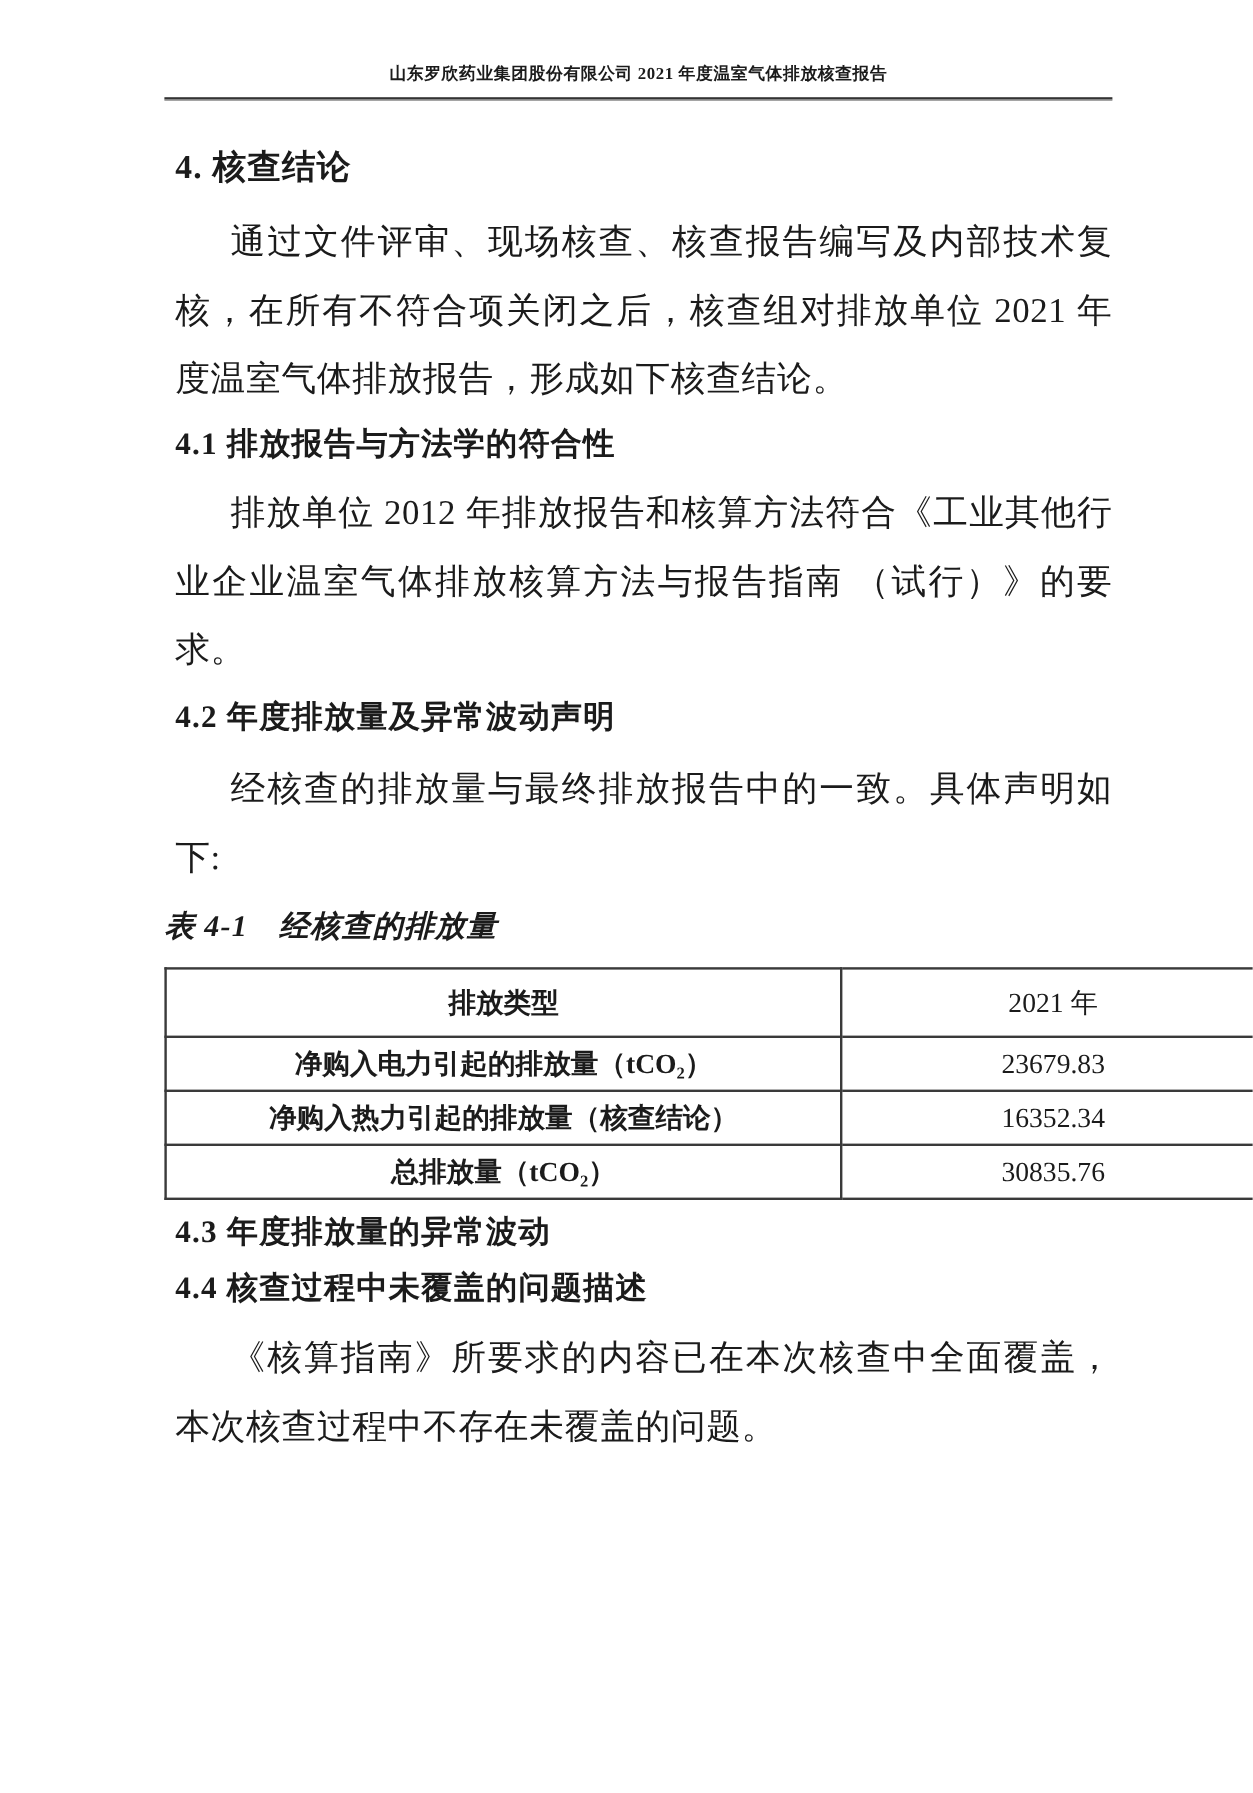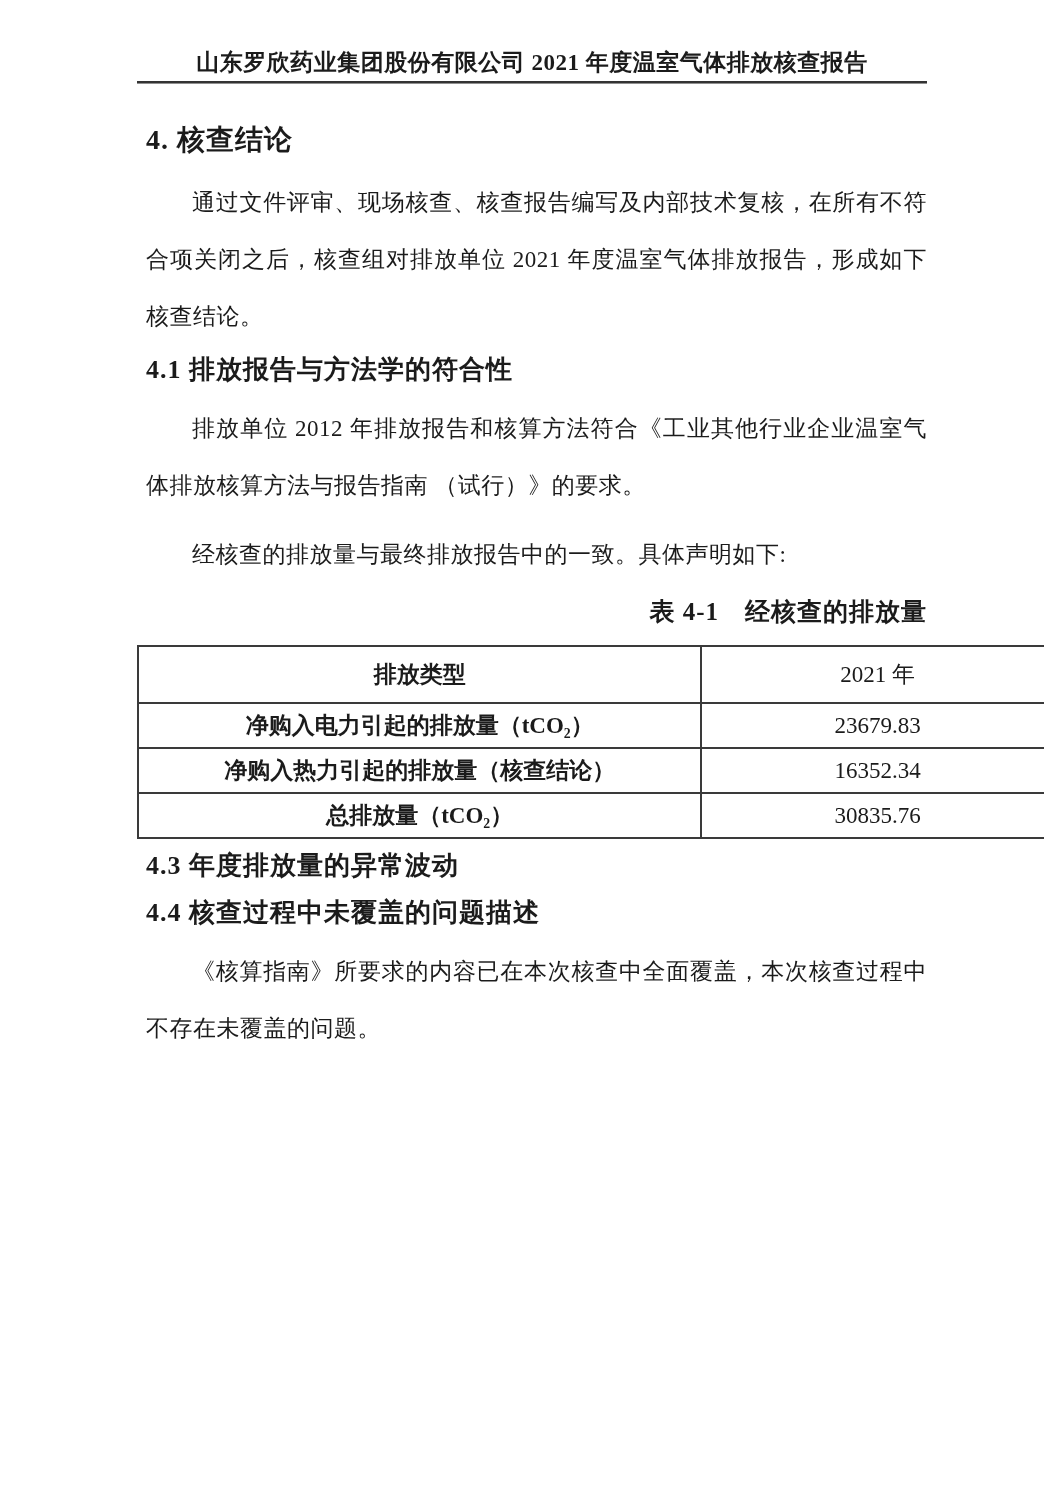--- a/index.html
+++ b/index.html
@@ -14,21 +14,21 @@
     font-family: "Liberation Serif", "DejaVu Serif", serif;
     overflow: hidden;
   }
   .content {
     margin-left: 137px;
     width: 790px;
   }
   .doc-header {
     padding-top: 52px;
     text-align: center;
-    font-size: 23px;
+    font-size: 14px;
     font-weight: bold;
     line-height: 22px;
     letter-spacing: 0.5px;
   }
   .header-rule {
     margin-top: 7px;
     height: 1px;
     border-top: 2px solid #333333;
     border-bottom: 1px solid #8f8f8f;
   }
@@ -42,43 +42,44 @@
   }
   .h2 {
     padding-left: 9px;
     font-size: 26px;
     font-weight: bold;
     line-height: 40px;
     letter-spacing: 1px;
   }
   .body-p {
     padding-left: 9px;
-    font-size: 23px;
+    font-size: 29px;
     line-height: 57px;
     text-align: justify;
     text-justify: inter-ideograph;
     letter-spacing: 0.5px;
   }
   .indent { text-indent: 46px; }
   .mt-p1   { margin-top: 14px; }
   .mt-s41  { margin-top: 5px; }
   .mt-p41  { margin-top: 10px; }
   .mt-s42  { margin-top: 7px; }
   .mt-p42  { margin-top: 12px; }
   .mt-s43  { margin-top: 7px; }
   .mt-p43  { margin-top: 11px; }
   .mt-s44  { margin-top: 7px; }
   .mt-p44  { margin-top: 10px; }
   .table-caption {
     margin-top: 9px;
-    text-align: right;
+    text-align: left;
     font-size: 25px;
     font-weight: bold;
     line-height: 40px;
     letter-spacing: 1px;
+    font-style: italic;
   }
   table.emissions {
     margin-top: 13px;
     width: 918px;
     border-collapse: collapse;
     table-layout: fixed;
   }
   table.emissions td {
     border: 2px solid #3a3a3a;
     text-align: center;
@@ -111,20 +112,21 @@
     <div class="doc-header">山东罗欣药业集团股份有限公司 2021 年度温室气体排放核查报告</div>
     <div class="header-rule"></div>
 
     <div class="h1">4. 核查结论</div>
 
     <p class="body-p indent mt-p1">通过文件评审、现场核查、核查报告编写及内部技术复核，在所有不符合项关闭之后，核查组对排放单位 2021 年度温室气体排放报告，形成如下核查结论。</p>
 
     <div class="h2 mt-s41">4.1 排放报告与方法学的符合性</div>
     <p class="body-p indent mt-p41">排放单位 2012 年排放报告和核算方法符合《工业其他行业企业温室气体排放核算方法与报告指南 （试行）》的要求。</p>
 
+    <div class="h2 mt-s42">4.2 年度排放量及异常波动声明</div>
     <p class="body-p indent mt-p42">经核查的排放量与最终排放报告中的一致。具体声明如下:</p>
 
     <div class="table-caption">表 4-1　经核查的排放量</div>
 
     <table class="emissions">
       <colgroup>
           <col class="c-label">
           <col class="c-value">
         </colgroup>
       <tbody>

